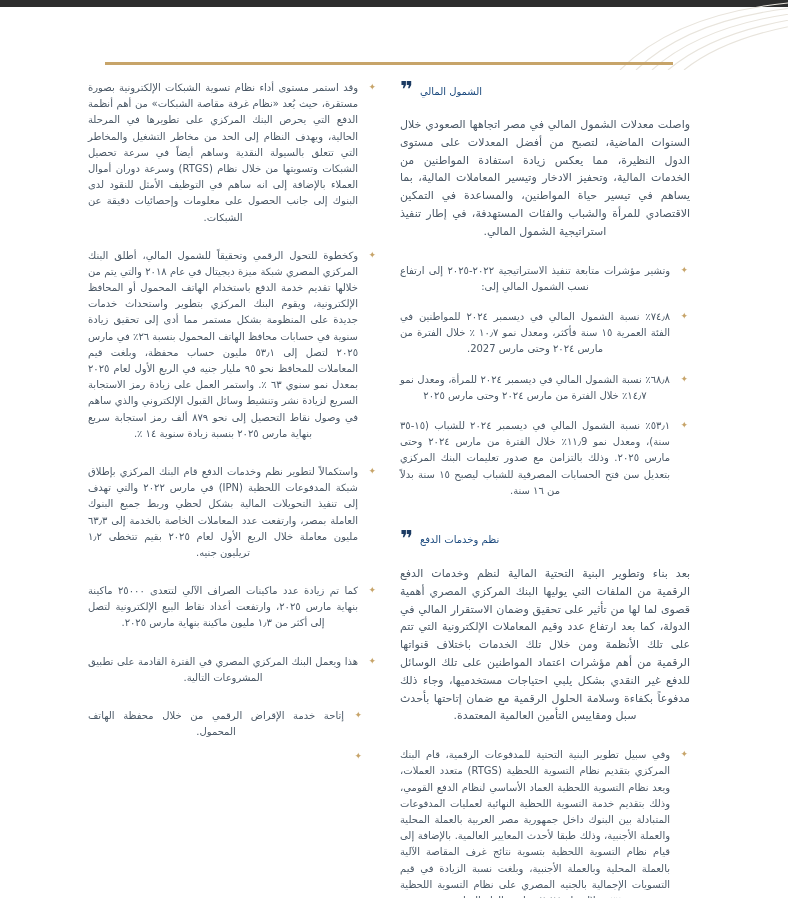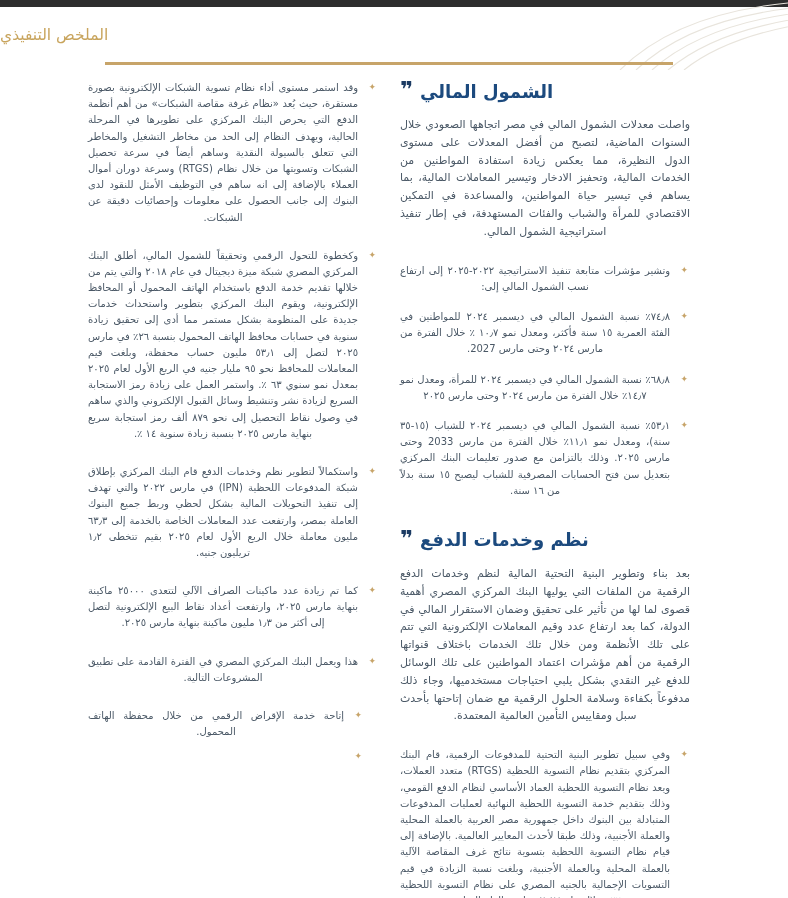--- a/index.html
+++ b/index.html
@@ -84,22 +84,22 @@
   }
   .section-head .quote-mark {
     color: #1c3b63;
     font-size: 22px;
     line-height: 1;
     font-weight: bold;
     transform: translateY(-1px);
   }
   .section-head .head-text {
     color: #1c4a7e;
-    font-size: 18px;
-    font-weight: bold;
+    font-size: 10px;
+    font-weight: normal;
     letter-spacing: 0.1px;
   }
 
   
   .para {
     font-size: 11px;
     line-height: 1.62;
     color: #4a5866;
     text-align: justify;
     text-align-last: center;
@@ -152,21 +152,20 @@
   <svg class="swirl" viewBox="0 0 788 70" preserveAspectRatio="none">
     <g fill="none" stroke="#e8e4dc" stroke-width="1.1">
       <path d="M620,70 C660,30 720,8 800,2"></path>
       <path d="M636,70 C676,32 736,12 812,6"></path>
       <path d="M652,70 C692,34 752,16 824,10"></path>
       <path d="M668,70 C708,36 768,20 836,14"></path>
       <path d="M684,70 C724,38 784,24 848,18"></path>
     </g>
   </svg>
 
-  <div class="doc-title">الملخص التنفيذي</div>
   <div class="gold-rule"></div>
 
   <div class="columns">
 
     <div class="col col-right">
 
       <div class="section-head">
         <span class="head-text">الشمول المالي</span>
         <span class="quote-mark">❞</span>
       </div>
@@ -185,21 +184,21 @@
         <span class="btext">٧٤٫٨٪ نسبة الشمول المالي في ديسمبر ٢٠٢٤ للمواطنين في الفئة العمرية ١٥ سنة فأكثر، ومعدل نمو ١٠٫٧ ٪ خلال الفترة من مارس ٢٠٢٤ وحتى مارس 2027.</span>
       </div>
 
       <div class="bullet-item">
         <span class="bullet">✦</span>
         <span class="btext">٦٨٫٨٪ نسبة الشمول المالي في ديسمبر ٢٠٢٤ للمرأة، ومعدل نمو ١٤٫٧٪ خلال الفترة من مارس ٢٠٢٤ وحتى مارس ٢٠٢٥</span>
       </div>
 
       <div class="bullet-item">
         <span class="bullet">✦</span>
-        <span class="btext">٥٣٫١٪ نسبة الشمول المالي في ديسمبر ٢٠٢٤ للشباب (١٥-٣٥ سنة)، ومعدل نمو ١١٫١٪ خلال الفترة من مارس 2033 وحتى مارس ٢٠٢٥. وذلك بالتزامن مع صدور تعليمات البنك المركزي بتعديل سن فتح الحسابات المصرفية للشباب ليصبح ١٥ سنة بدلاً من ١٦ سنة.</span>
+        <span class="btext">٥٣٫١٪ نسبة الشمول المالي في ديسمبر ٢٠٢٤ للشباب (١٥-٣٥ سنة)، ومعدل نمو ١١٫9٪ خلال الفترة من مارس ٢٠٢٤ وحتى مارس ٢٠٢٥. وذلك بالتزامن مع صدور تعليمات البنك المركزي بتعديل سن فتح الحسابات المصرفية للشباب ليصبح ١٥ سنة بدلاً من ١٦ سنة.</span>
       </div>
 
       <div class="spacer-md"></div>
 
       <div class="section-head">
         <span class="head-text">نظم وخدمات الدفع</span>
         <span class="quote-mark">❞</span>
       </div>
 
       <p class="para">بعد بناء وتطوير البنية التحتية المالية لنظم وخدمات الدفع الرقمية من الملفات التي يوليها البنك المركزي المصري أهمية قصوى لما لها من تأثير على تحقيق وضمان الاستقرار المالي في الدولة، كما بعد ارتفاع عدد وقيم المعاملات الإلكترونية التي تتم على تلك الأنظمة ومن خلال تلك الخدمات باختلاف قنواتها الرقمية من أهم مؤشرات اعتماد المواطنين على تلك الوسائل للدفع غير النقدي بشكل يلبي احتياجات مستخدميها، وجاء ذلك مدفوعاً بكفاءة وسلامة الحلول الرقمية مع ضمان إتاحتها بأحدث سبل ومقاييس التأمين العالمية المعتمدة.</p>

